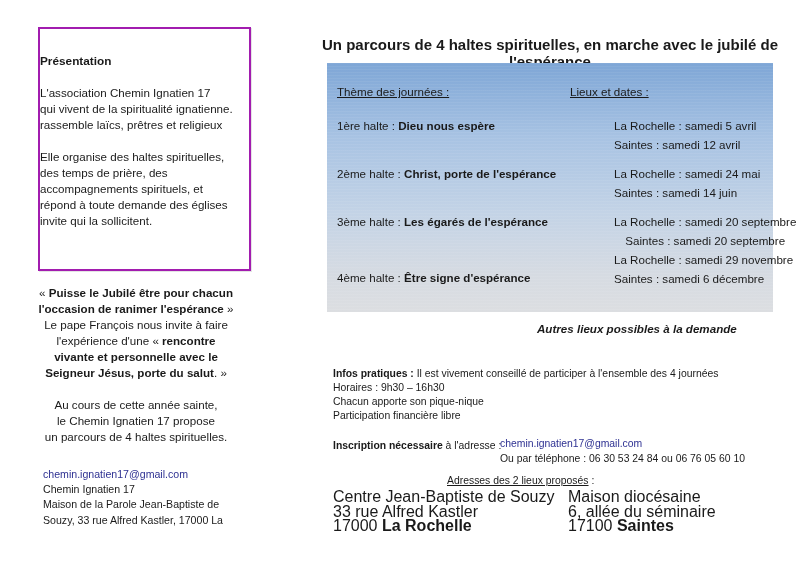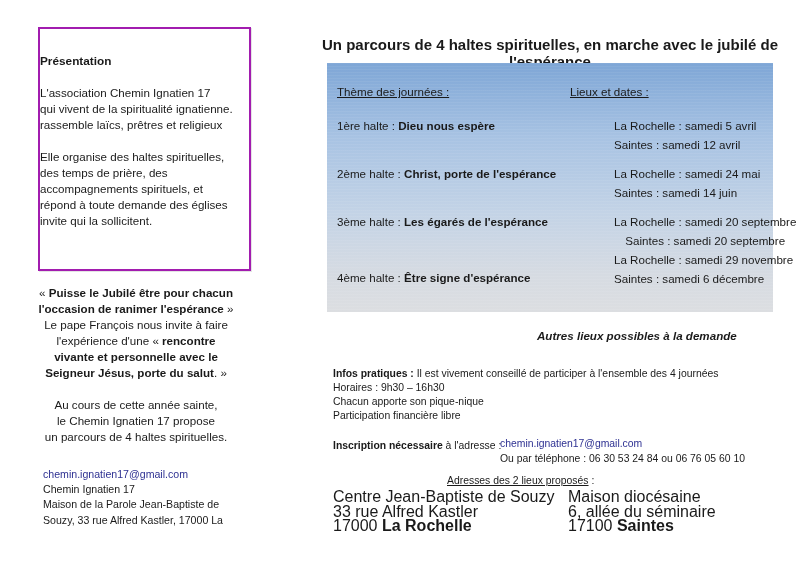--- a/index.html
+++ b/index.html
@@ -37,21 +37,21 @@
     }
     .halte-box::after {
       content: ""; position: absolute; inset: 0;
       background: repeating-linear-gradient(to bottom, rgba(255,255,255,0.06) 0, rgba(255,255,255,0.06) 1px, transparent 1px, transparent 3px);
     }
     .col-head { position: absolute; text-decoration: underline; font-size: 11.6px; z-index: 1; }
     .row-theme { position: absolute; left: 10px; font-size: 11.6px; z-index: 1; white-space: nowrap; }
     .row-dates { position: absolute; left: 243px; font-size: 11.6px; line-height: 19px; z-index: 1; white-space: nowrap; margin-left: 44px; }
     .row-dates span { display: block; }
     .other-places {
-      left: 537px; top: 329px; font-weight: bold; font-style: italic; font-size: 11.6px; white-space: nowrap; text-align: right;
+      left: 537px; top: 322px; font-weight: bold; font-style: italic; font-size: 11.6px; white-space: nowrap; text-align: right;
     }
     .infos {
       left: 333px; top: 367px; font-size: 10.4px; line-height: 14px; white-space: nowrap;
     }
     .infos span { display: block; }
     .inscr-label { left: 333px; top: 440px; font-size: 10.4px; white-space: nowrap; }
     .inscr-right { left: 500px; top: 436px; font-size: 10.4px; line-height: 15px; white-space: nowrap; }
     .inscr-right span { display: block; }
     .addr-title { left: 447px; top: 475px; font-size: 10.4px; white-space: nowrap; }
     .addr-title .u { text-decoration: underline; }

